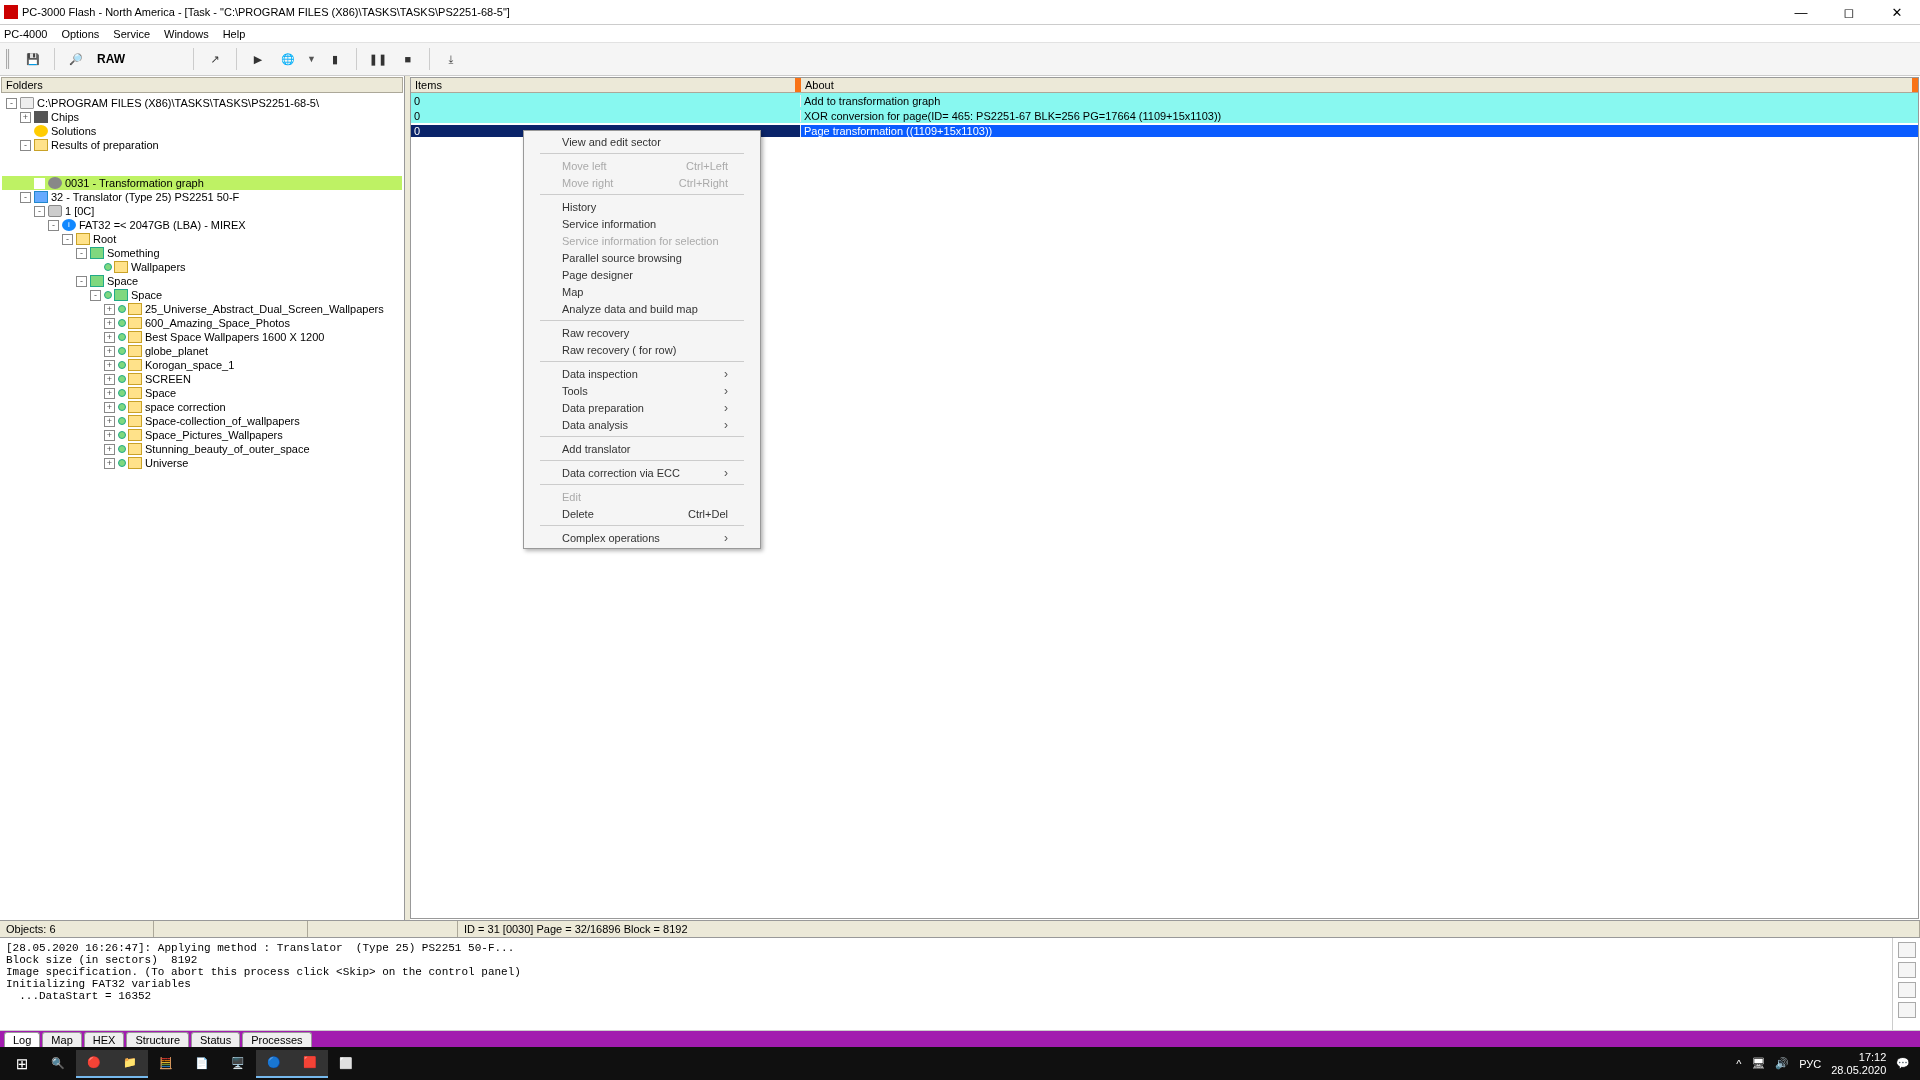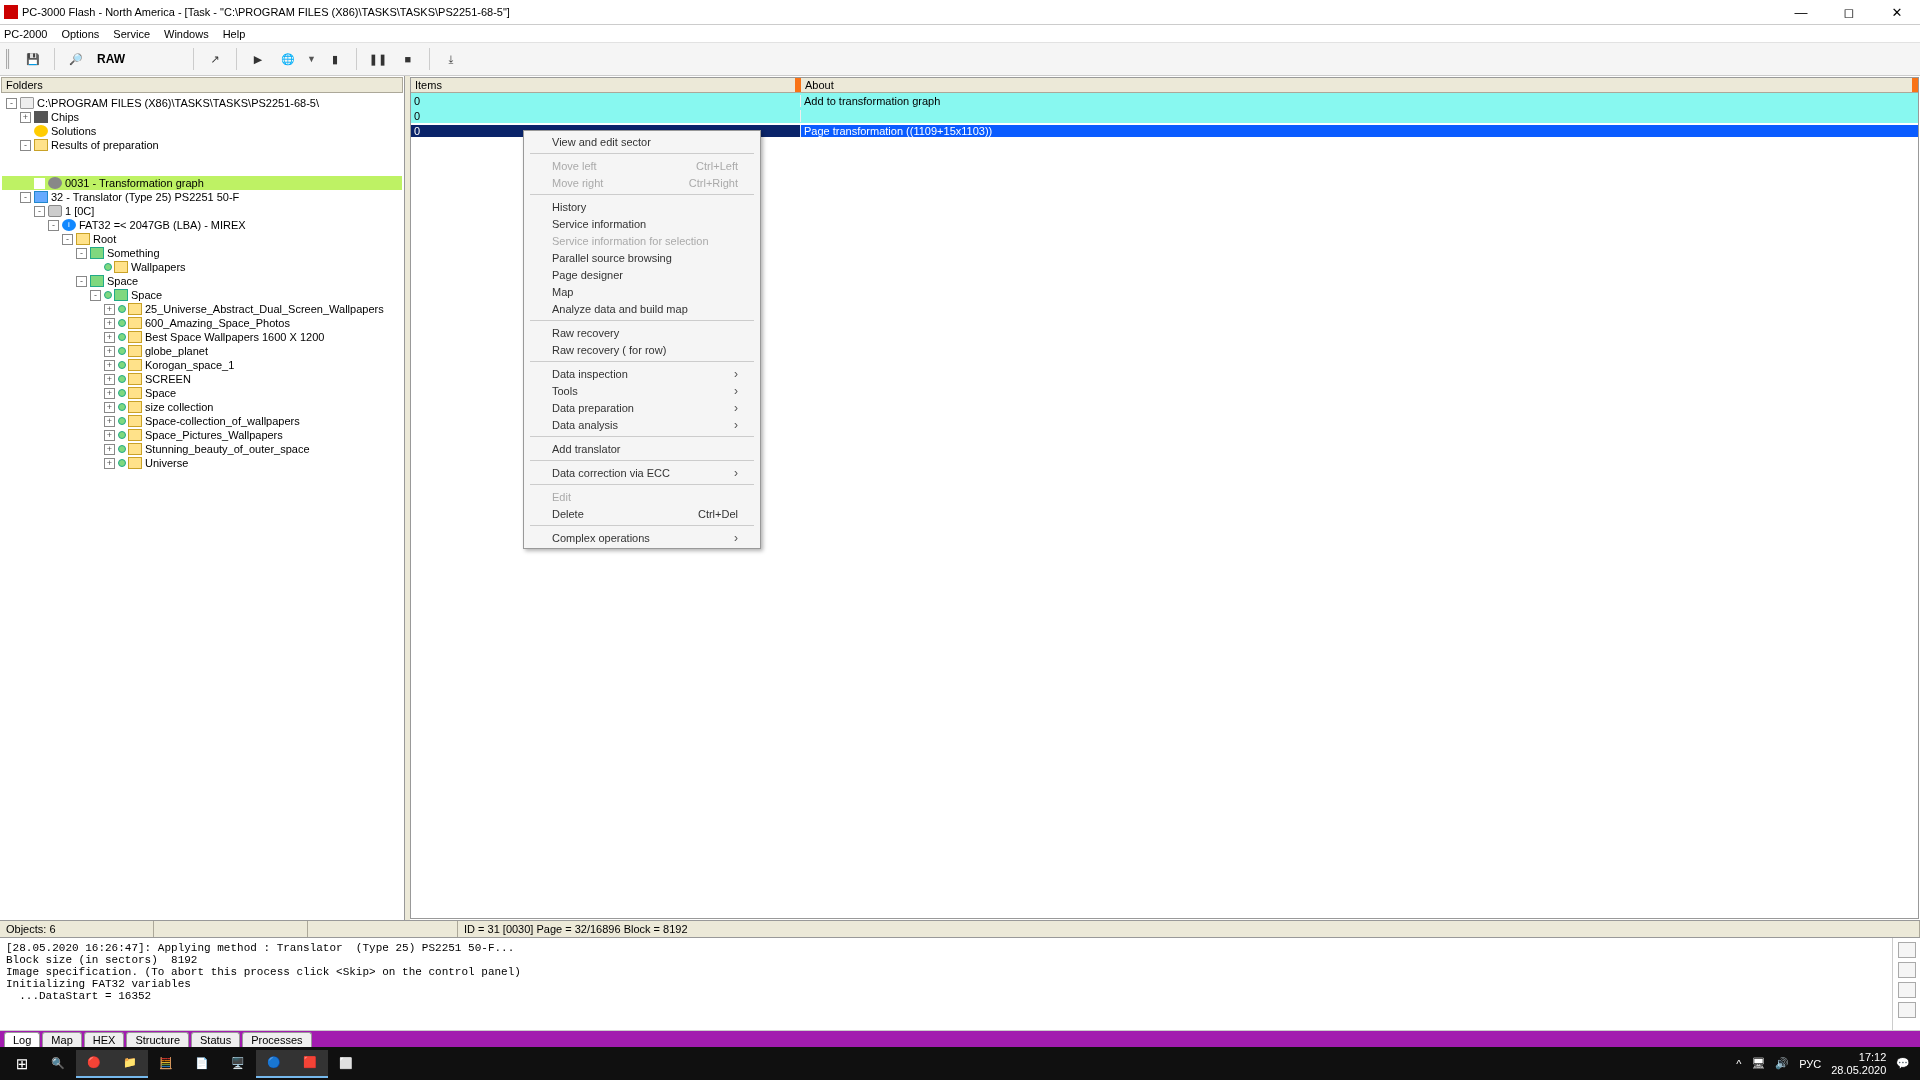--- a/index.html
+++ b/index.html
@@ -41,21 +41,21 @@
 .grid-hdr .col { padding: 1px 4px; border-right: 6px solid #f97316; font-size: 11px; }
 .col-items { width: 390px; }
 .col-about { flex: 1; }
 .grid-body { flex: 1; overflow: auto; background: #fff; }
 .grid-row { display: flex; height: 15px; align-items:center; }
 .grid-row.cyan { background: #88f8f0; }
 .grid-row.sel .cell-items { background:#0a246a; color:#fff;}
 .grid-row.sel .cell-about { background:#0a5cff; color:#fff;}
 .cell-items { width: 390px; padding: 0 3px; border-right: 1px solid #eee; white-space:nowrap; overflow:hidden;}
 .cell-about { flex: 1; padding: 0 3px; white-space:nowrap; overflow:hidden;}
-.context-menu { position: absolute; left: 112px; top: 52px; width: 238px; background: #f5f5f5; border: 1px solid #999; box-shadow: 2px 2px 4px rgba(0,0,0,0.3); z-index: 100; padding: 2px 4px;}
+.context-menu { position: absolute; left: 112px; top: 52px; width: 238px; background: #f5f5f5; border: 1px solid #999; box-shadow: 2px 2px 4px rgba(0,0,0,0.3); z-index: 100; padding: 2px 14px;}
 .cm-item { height: 17px; display: flex; align-items:center; justify-content: space-between; padding: 0 18px 0 24px; font-size: 11px; color: #333; }
 .cm-item.disabled { color: #aaa; }
 .cm-item.sub::after { content: "›"; color:#555; font-size:12px; }
 .cm-sep { height: 1px; background: #ccc; margin: 3px 2px; }
 .statusbar1 { height: 17px; border-top: 1px solid #999; display: flex; align-items:center; font-size: 11px; background:#ece9d8;}
 .statusbar1 .sb-cell { border-right: 1px solid #aca899; padding: 0 6px; height: 100%; display:flex; align-items:center;}
 .log-area { height: 93px; border-top: 1px solid #999; display: flex; }
 .log-text { flex: 1; font-family: "Courier New", monospace; font-size: 11px; padding: 4px 6px; white-space: pre; background:#fff; overflow:auto;}
 .log-side { width: 28px; border-left: 1px solid #ccc; display:flex; flex-direction:column; gap:4px; padding:4px 2px; align-items:center;}
 .log-side-btn { width: 18px; height: 16px; border:1px solid #aaa; background:#f5f5f5; }
@@ -80,21 +80,21 @@
   <div class="icon"></div>
   <div class="title">PC-3000 Flash - North America - [Task - "C:\PROGRAM FILES (X86)\TASKS\TASKS\PS2251-68-5"]</div>
   <div class="winbtns">
     <div class="winbtn">—</div>
     <div class="winbtn">◻</div>
     <div class="winbtn">✕</div>
   </div>
 </div>
 
 <div class="menubar" id="menubar">
-    <span>PC-2000</span>
+    <span>PC-4000</span>
     <span>Options</span>
     <span>Service</span>
     <span>Windows</span>
     <span>Help</span>
   </div>
 
 <div class="toolbar">
   <span class="vbar"></span>
   <span class="tbtn">💾</span>
   <span class="tsep"></span>
@@ -245,21 +245,21 @@
           <span class="expander">+</span>
           <span class="tree-ico ico-folder-g" style="width: 8px; height: 8px; border-radius: 50%; margin-right: 2px;"></span>
           <span class="tree-ico ico-folder"></span>
           <span class="tree-label">Space</span>
         </div>
         <div class="tree-row">
           <span class="indent" style="width: 102px;"></span>
           <span class="expander">+</span>
           <span class="tree-ico ico-folder-g" style="width: 8px; height: 8px; border-radius: 50%; margin-right: 2px;"></span>
           <span class="tree-ico ico-folder"></span>
-          <span class="tree-label">size collection</span>
+          <span class="tree-label">space correction</span>
         </div>
         <div class="tree-row">
           <span class="indent" style="width: 102px;"></span>
           <span class="expander">+</span>
           <span class="tree-ico ico-folder-g" style="width: 8px; height: 8px; border-radius: 50%; margin-right: 2px;"></span>
           <span class="tree-ico ico-folder"></span>
           <span class="tree-label">Space-collection_of_wallpapers</span>
         </div>
         <div class="tree-row">
           <span class="indent" style="width: 102px;"></span>
@@ -291,20 +291,21 @@
         <div class="col col-items">Items</div>
         <div class="col col-about">About</div>
       </div>
       <div class="grid-body" id="grid-body">
           <div class="grid-row cyan">
             <div class="cell-items">0</div>
             <div class="cell-about">Add to transformation graph</div>
           </div>
           <div class="grid-row cyan">
             <div class="cell-items">0</div>
+            <div class="cell-about">XOR conversion for page(ID= 465: PS2251-67 BLK=256 PG=17664 (1109+15x1103))</div>
           </div>
           <div class="grid-row sel">
             <div class="cell-items">0</div>
             <div class="cell-about">Page transformation ((1109+15x1103))</div>
           </div>
         </div>
       <div class="context-menu" id="cmenu">
           <div class="cm-item">
             <span>View and edit sector</span>
           </div>

